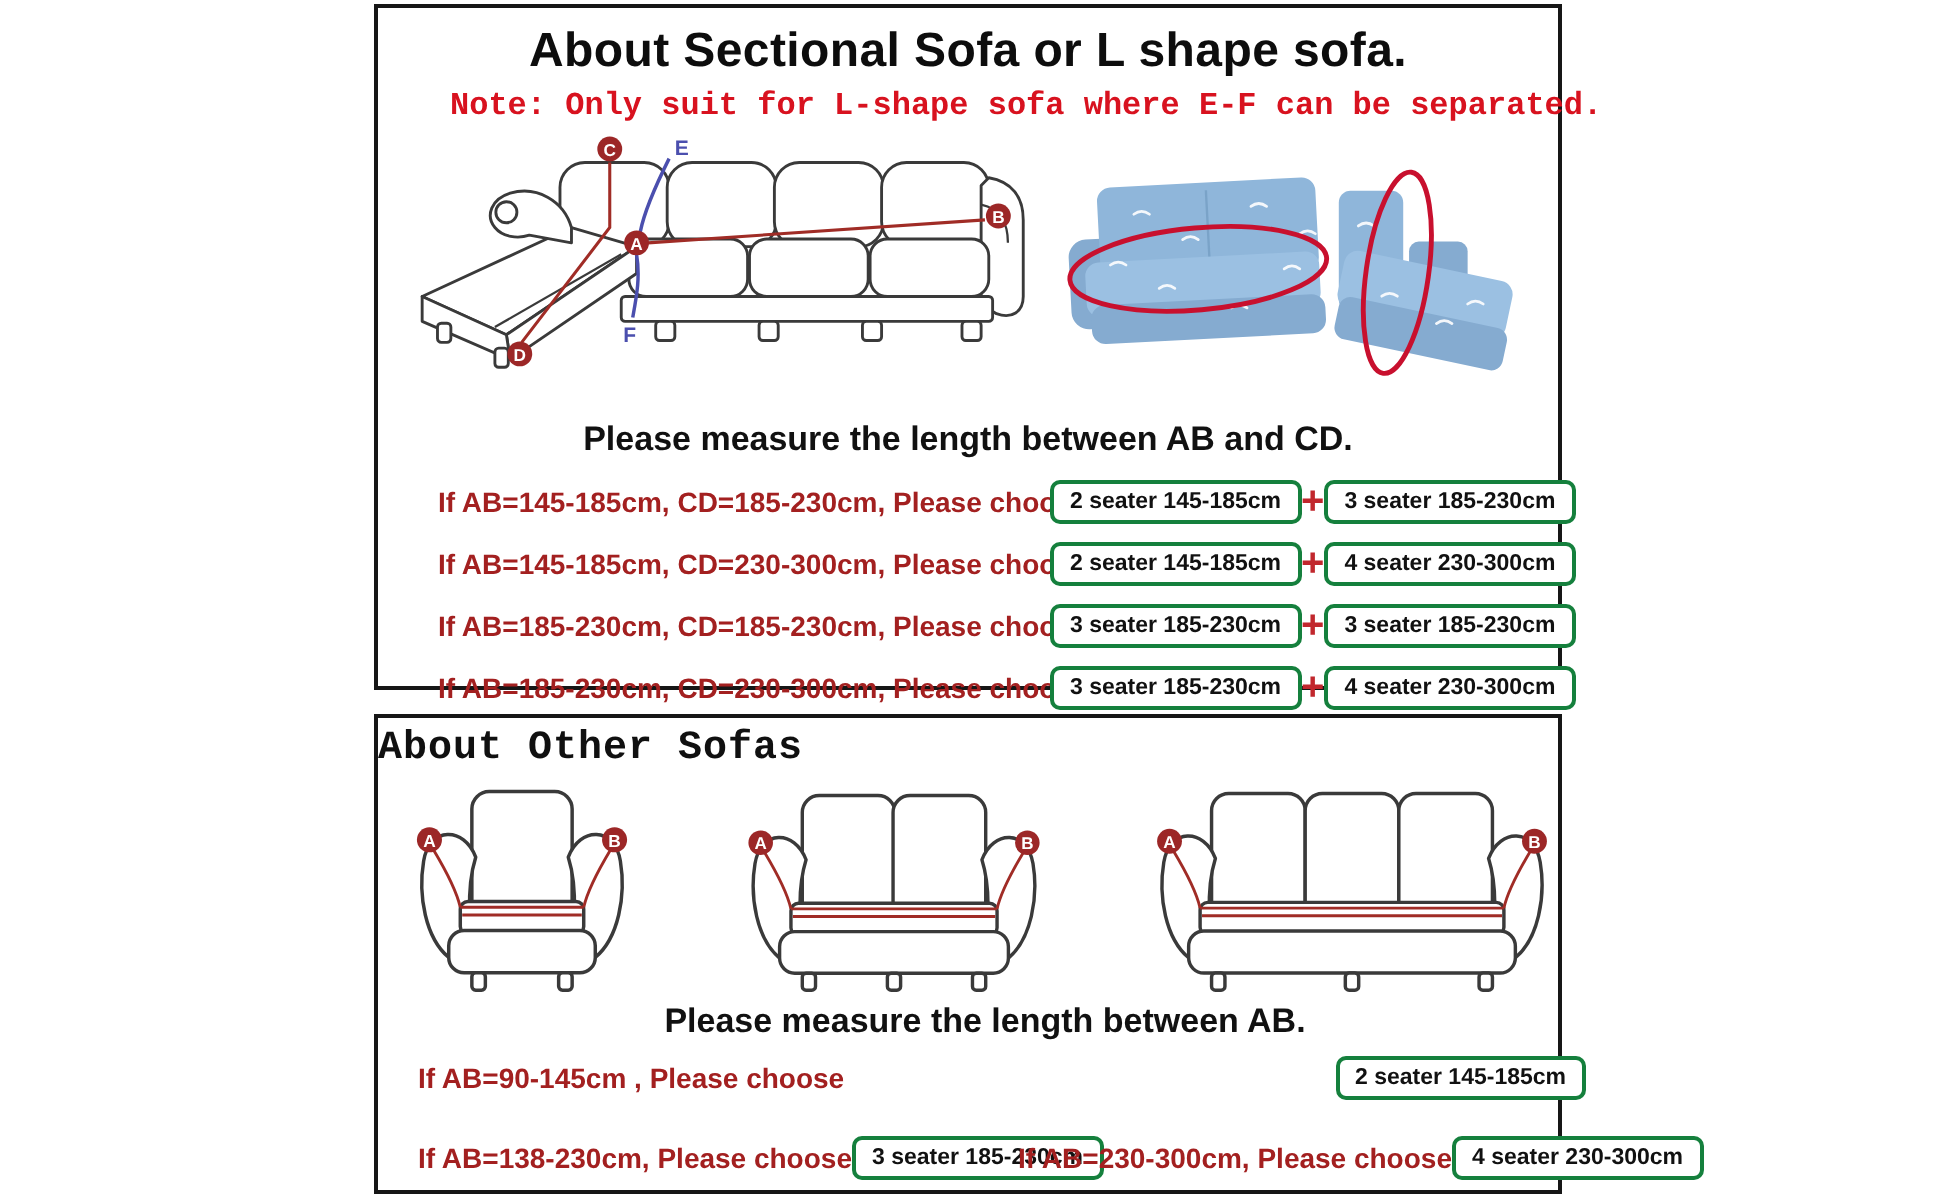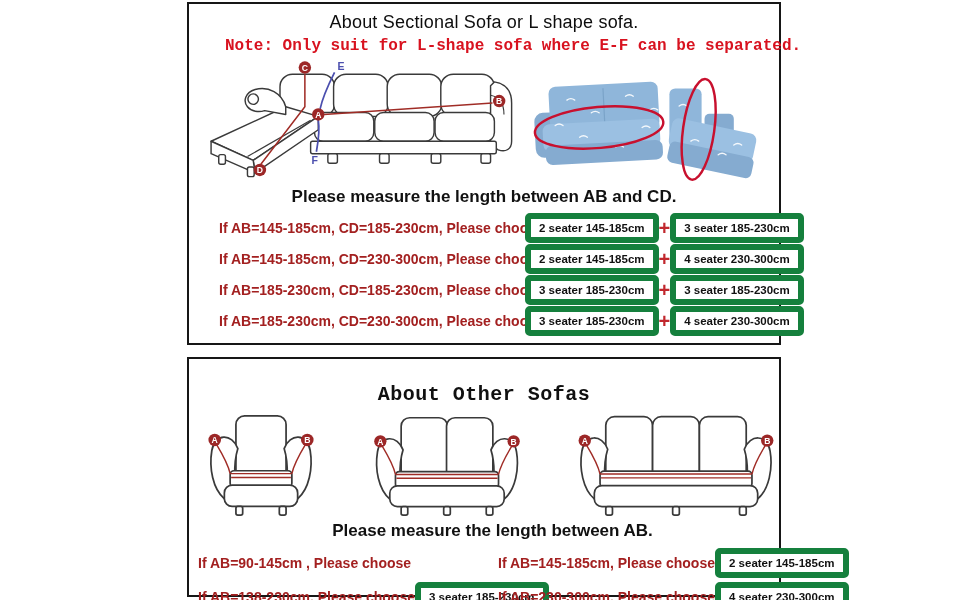--- a/index.html
+++ b/index.html
@@ -5,51 +5,51 @@
   * { margin:0; padding:0; box-sizing:border-box; }
   html,body { width:970px; height:600px; background:#fff; overflow:hidden;
               font-family:"Liberation Sans", sans-serif; }
   .stage { position:relative; width:970px; height:600px; background:#fff; }
 
   .panel { position:absolute; left:187px; width:594px; background:#fff;
            border:2px solid #161616; }
   .panel-sectional { top:2px;  height:343px; }
   .panel-other     { top:357px; height:240px; }
 
-  .sec-title { margin-top:8px; text-align:center; font-size:18px; font-weight:normal;
+  .sec-title { margin-top:8px; text-align:center; font-size:24px; font-weight:bold;
                color:#0d0d0d; letter-spacing:.2px; }
   .sec-note  { margin-top:4px; text-align:center; font-size:16px; font-weight:700;
                font-family:"Liberation Mono", monospace; color:#d8121f; white-space:nowrap;margin-left:36px; }
 
   .diagrams { display:flex; align-items:flex-start; height:130px; margin-top:2px; }
   .lsofa-svg { margin-left:8px; }
   .photo-svg { margin-left:4px; margin-top:2px; }
 
   .measure-heading { text-align:center; font-size:17px; font-weight:bold; color:#111; }
-  .panel-sectional .measure-heading { margin-top:0px; }
+  .panel-sectional .measure-heading { margin-top:16px; }
 
   .sec-rows { margin-top:5px; }
   .sec-row { display:flex; align-items:center; height:31px; padding-left:30px; }
   .cond { color:#a32020; font-weight:bold; font-size:14px; white-space:nowrap; }
   .sec-row .cond { width:306px; }
   .size-box { display:inline-flex; align-items:center; justify-content:center;
-              border:6px solid #15803d; border-radius:5px; background:#fff;
+              border:2px solid #15803d; border-radius:5px; background:#fff;
               font-size:11.5px; font-weight:bold; color:#111; padding:3px 8px;
               white-space:nowrap; }
   .plus { color:#c1272d; font-size:20px; font-weight:bold; width:26px; text-align:center;
           line-height:1; }
 
-  .other-title { margin-top:24px; text-align:center; font-size:20px; font-weight:700;
+  .other-title { margin-top:4px; font-size:20px; font-weight:700;
                  font-family:"Liberation Mono", monospace; color:#101010; letter-spacing:.5px; }
   .sofas-row { display:flex; align-items:flex-end; height:110px; margin-top:2px; }
   .sofa1 { margin-left:14px; } .sofa2 { margin-left:50px; } .sofa3 { margin-left:48px; }
   .panel-other .measure-heading { margin-top:3px;padding-left:17px; }
 
-  .other-rows { display:grid; grid-template-columns:300px 284px; row-gap:4px;
-                margin-top:7px; padding:0 4px 0 9px; }
+  .other-rows { display:grid; grid-template-columns:300px 284px; row-gap:18px;
+                margin-top:7px; padding:0 4px 0 20px; }
   .other-cell { display:flex; align-items:center; }
   .other-cell .size-box { margin-left:auto; }
 
   svg text.circ-label { font-family:"Liberation Sans", sans-serif; font-weight:bold; fill:#fff; }
   svg text.ef-label   { font-family:"Liberation Sans", sans-serif; font-weight:bold; fill:#4b4fae; }
 </style>
 </head>
 <body>
 
 <div class="stage">
@@ -275,21 +275,20 @@
       </svg>
     </div>
 
     <div class="measure-heading">Please measure the length between AB.</div>
 
     <div class="other-rows">
       <div class="other-cell">
         <span class="cond">If AB=90-145cm , Please choose</span>
       </div>
       <div class="other-cell">
-        <span class="cond">If AB=145-185cm, Please choose</span>
         <span class="size-box">2 seater 145-185cm</span>
       </div>
       <div class="other-cell">
         <span class="cond">If AB=138-230cm, Please choose</span>
         <span class="size-box">3 seater 185-230cm</span>
       </div>
       <div class="other-cell">
         <span class="cond">If AB=230-300cm, Please choose</span>
         <span class="size-box">4 seater 230-300cm</span>
       </div>

